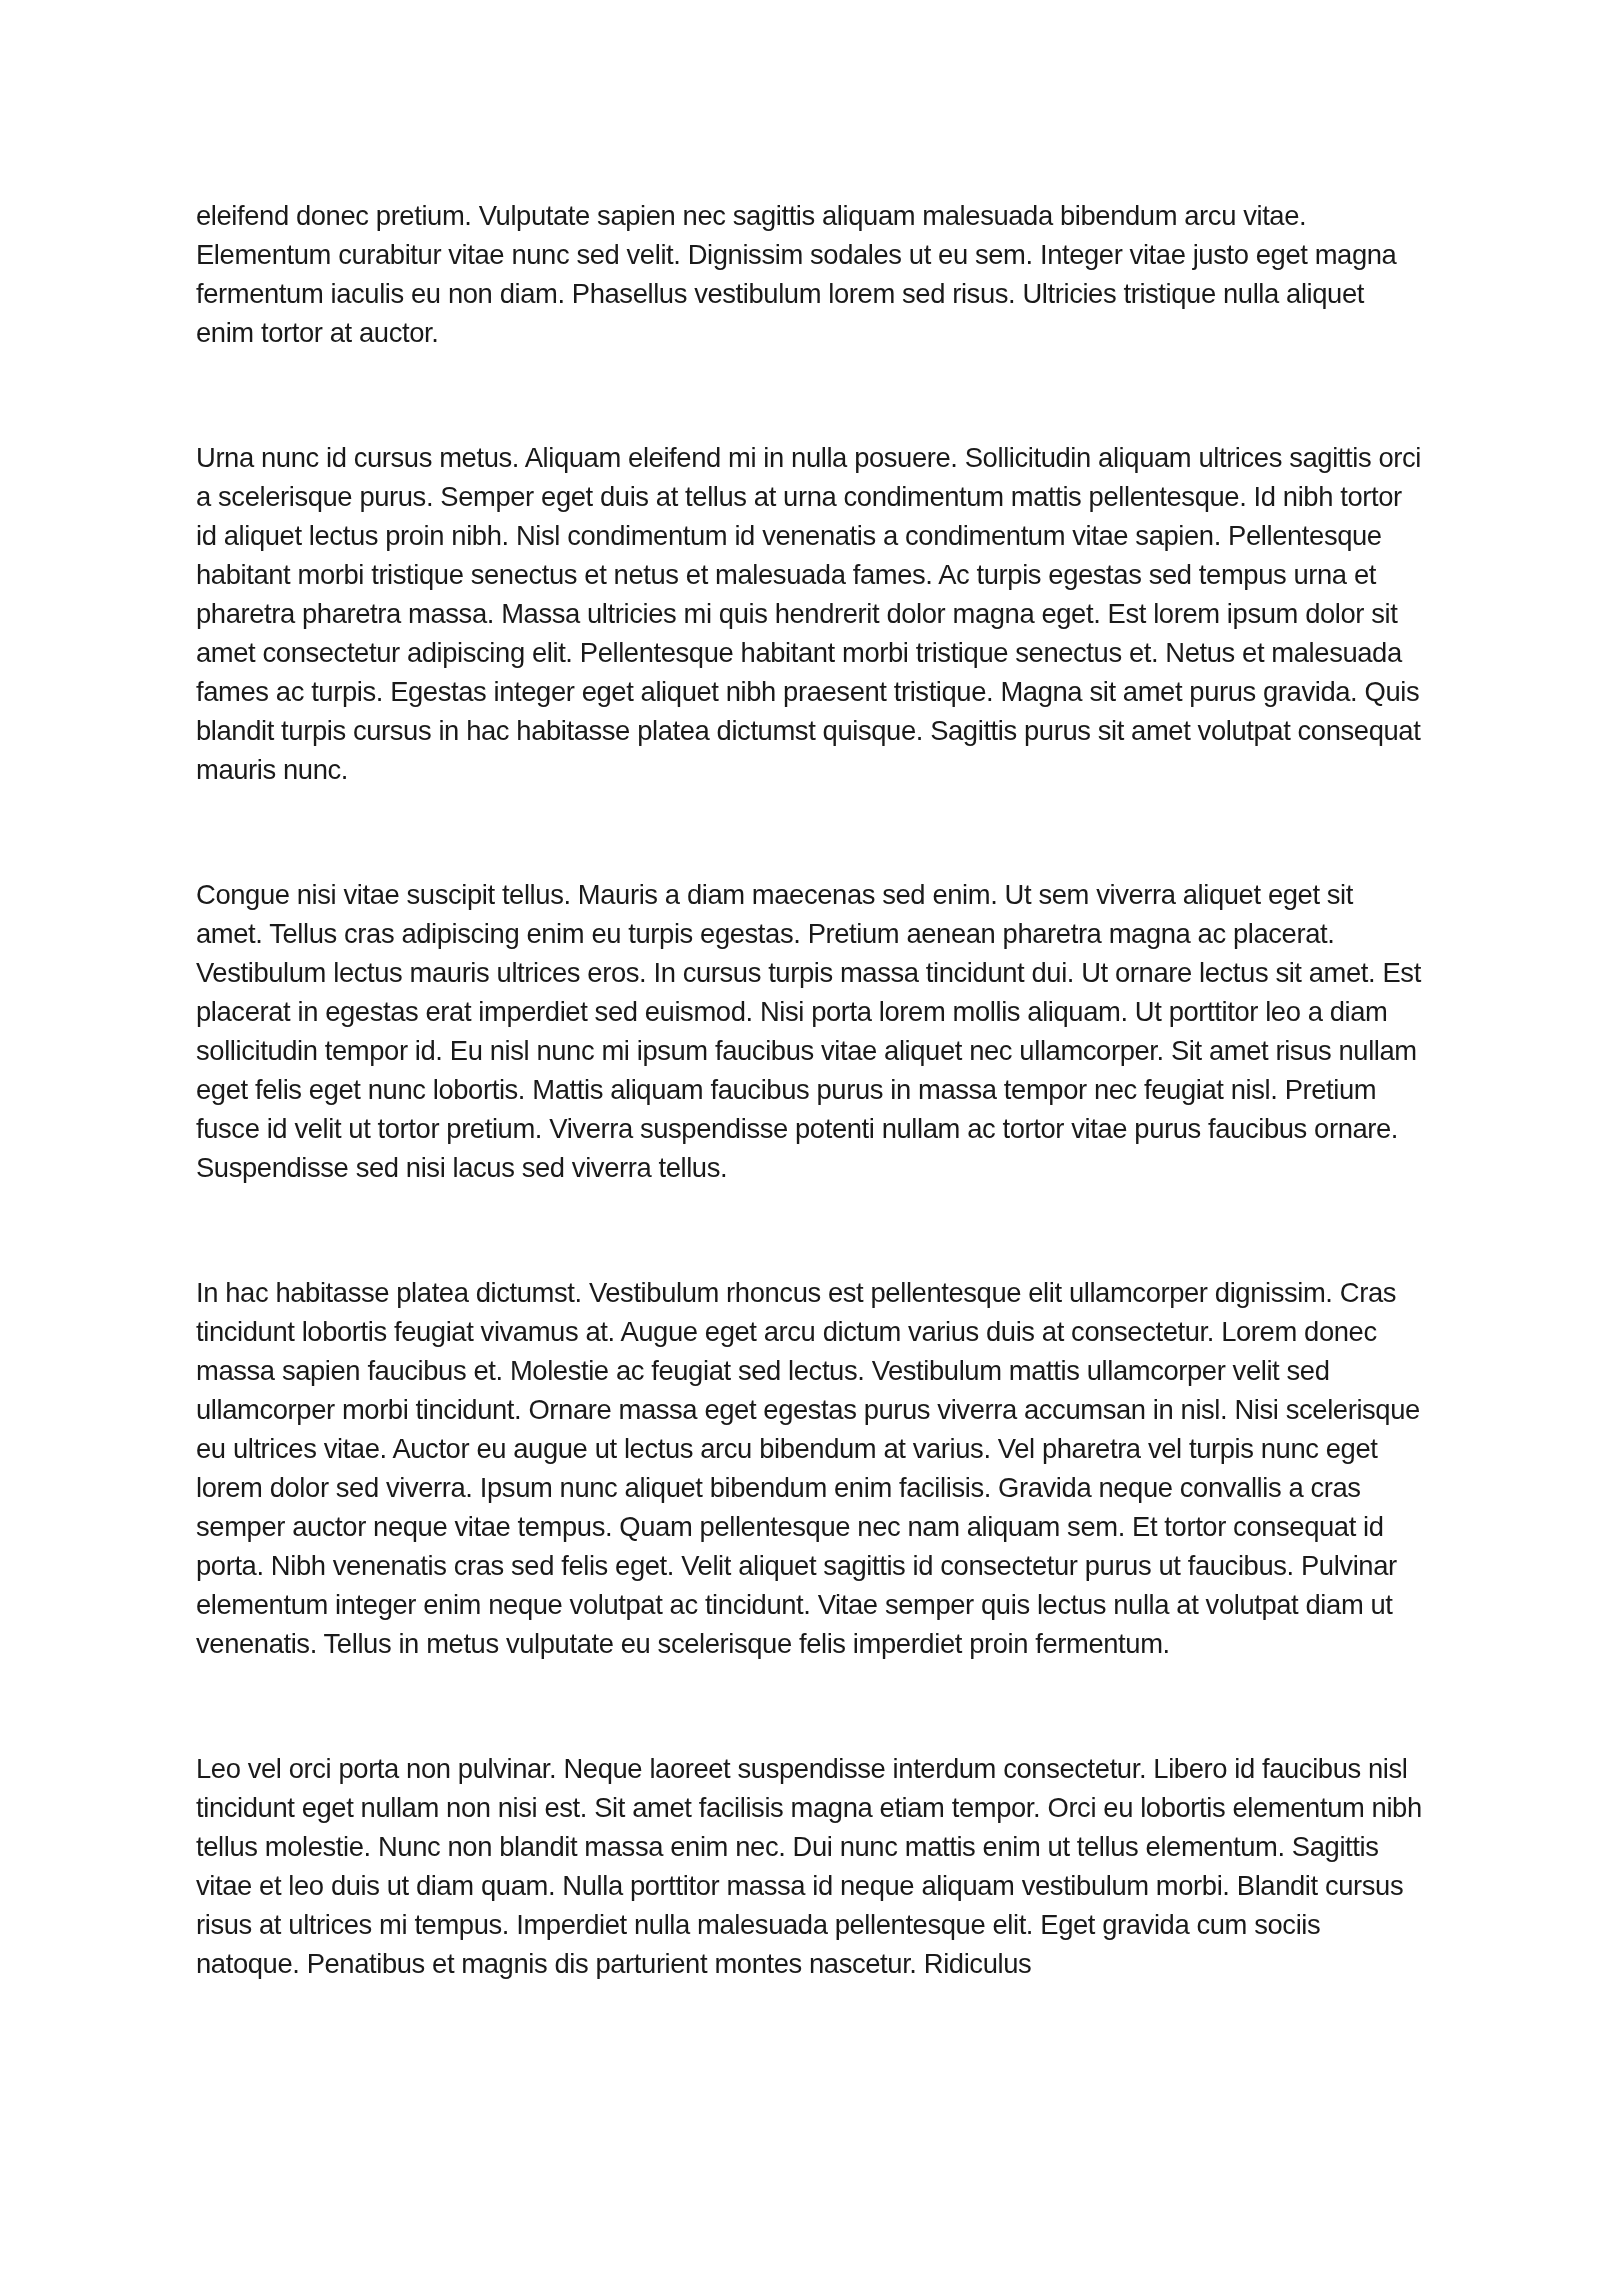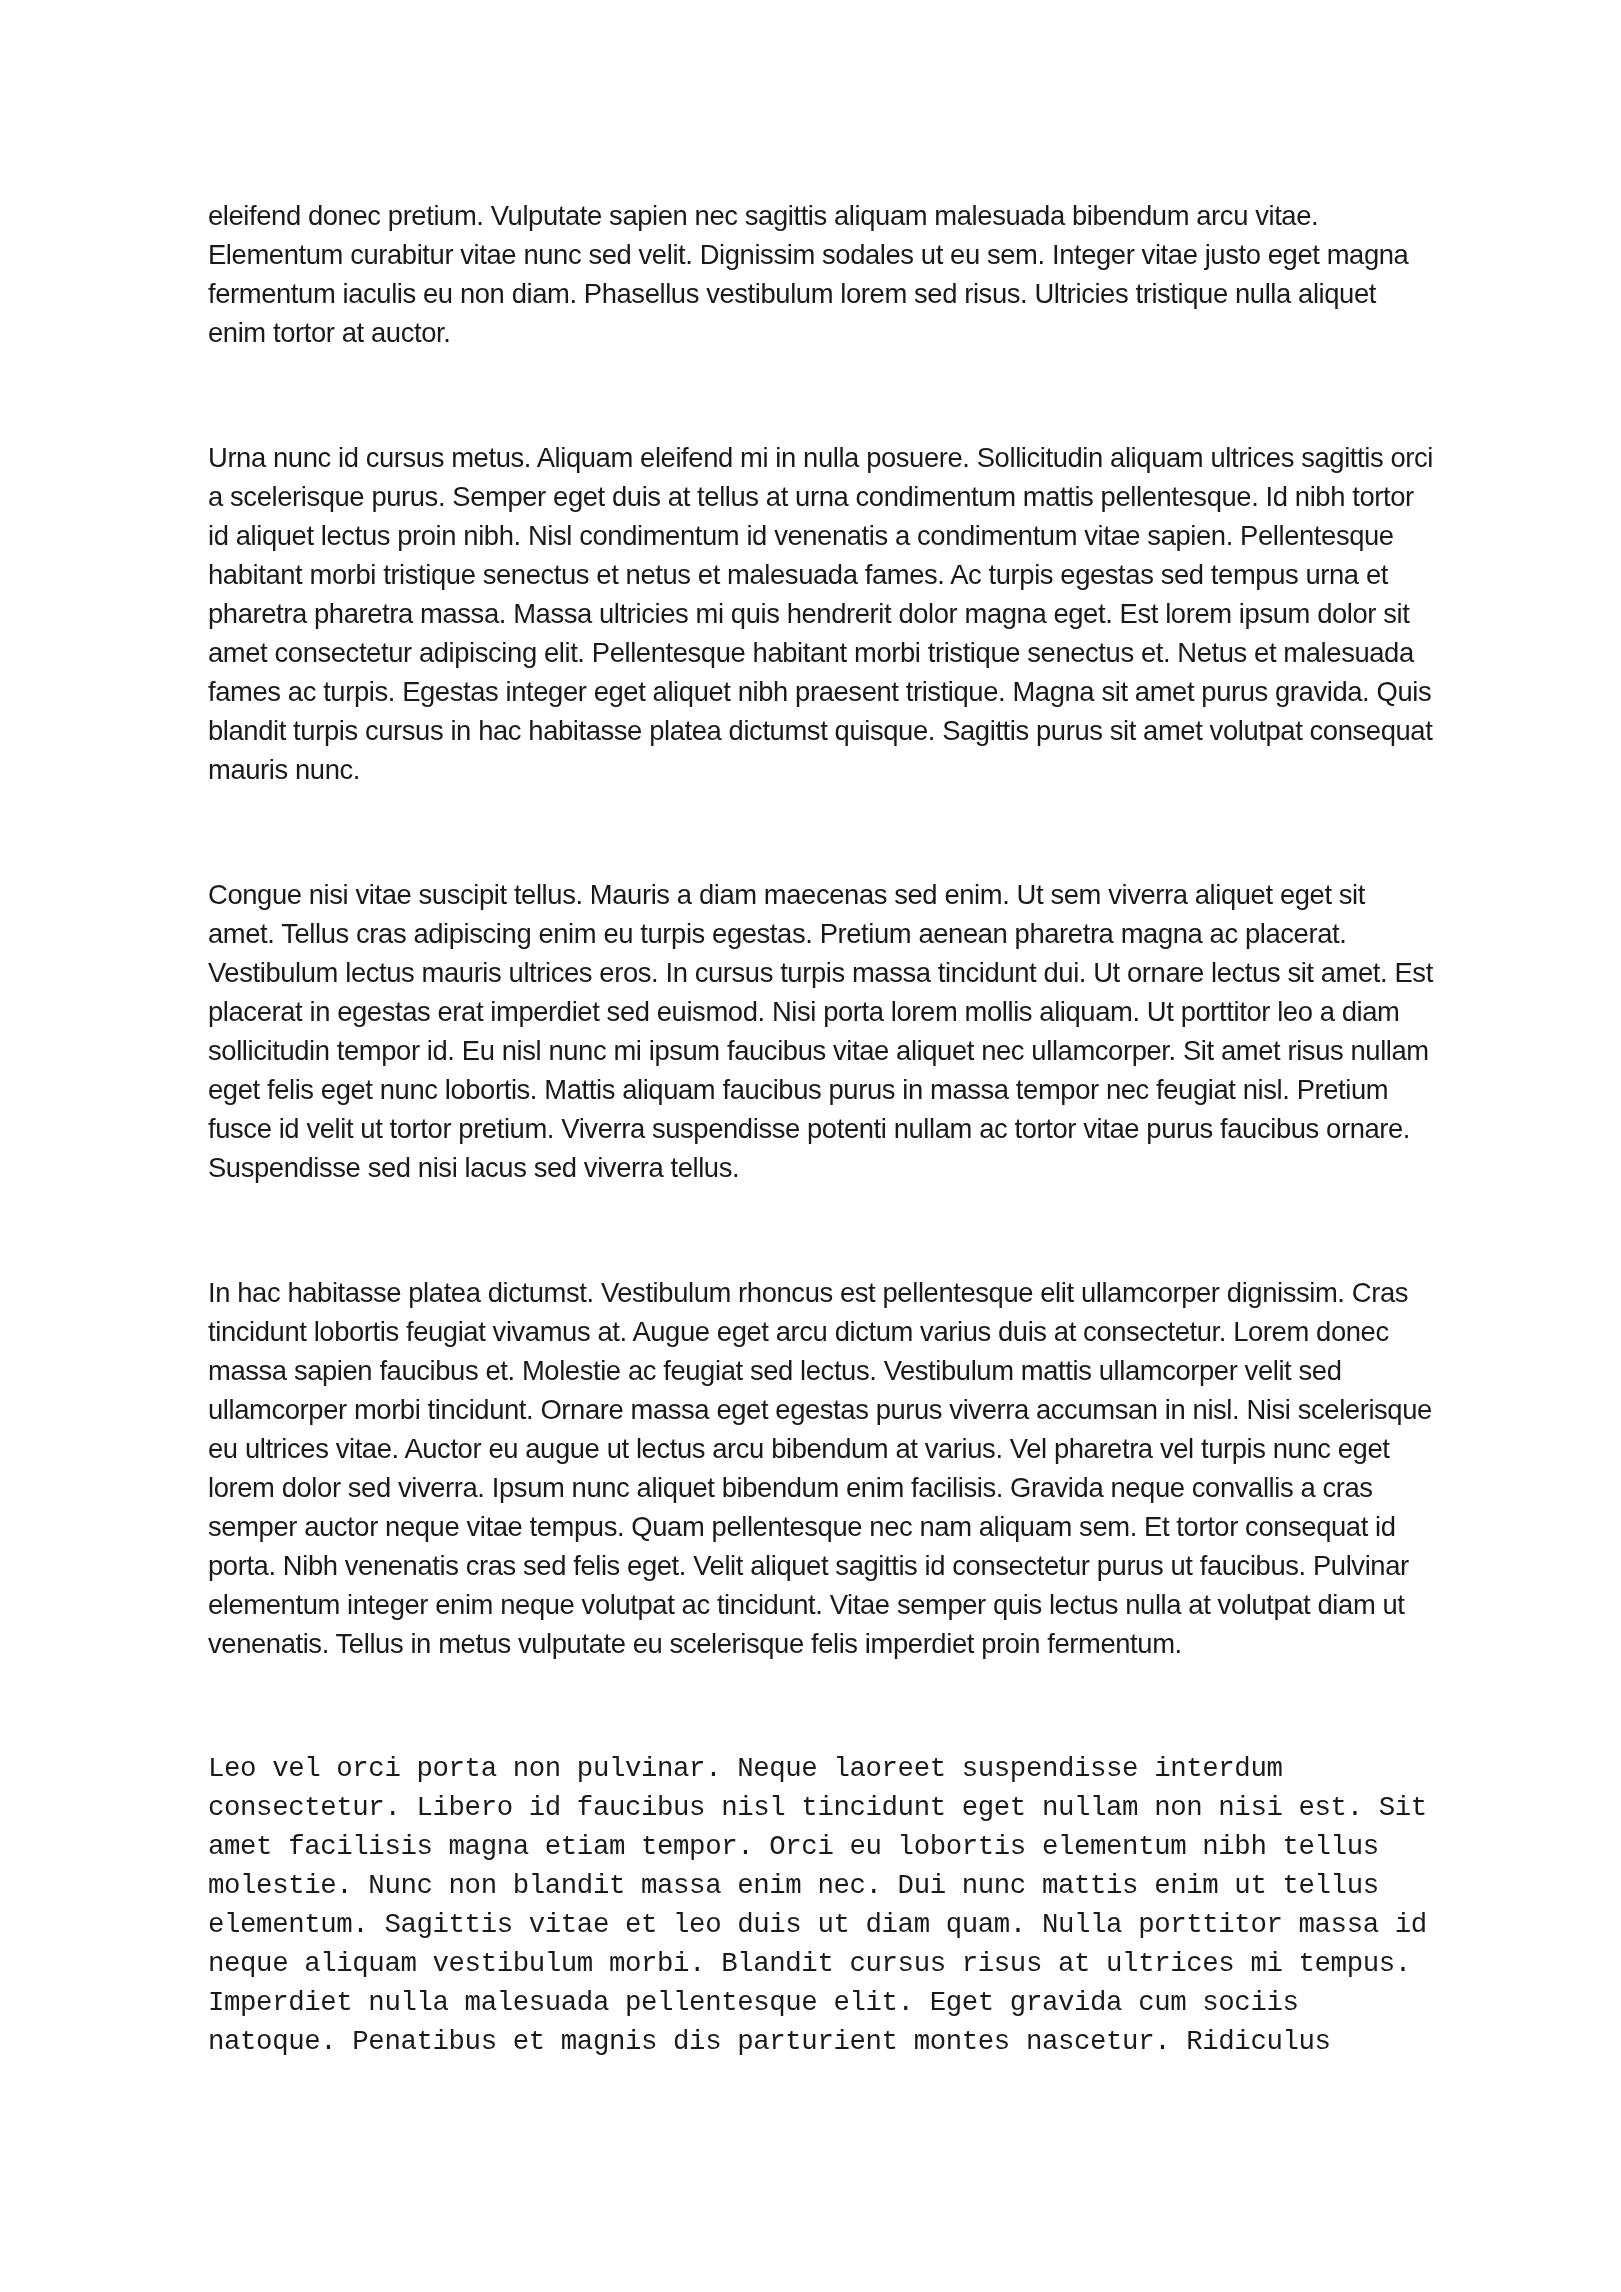--- a/index.html
+++ b/index.html
@@ -13,37 +13,36 @@
     overflow: hidden;
   }
   .page {
     position: relative;
     width: 1621px;
     height: 2293px;
     background: #ffffff;
   }
   .doc-body {
     position: absolute;
-    left: 208px;
+    left: 196px;
     top: 196px;
     width: 1229px;
   }
   .paragraph {
     font-family: "Liberation Sans", sans-serif;
     font-size: 27.4px;
     line-height: 39px;
     letter-spacing: -0.4px;
     color: #1a1a1a;
     text-align: left;
     margin: 0 0 86px 0;
     padding: 0;
   }
   .paragraph:last-child {
     margin-bottom: 3px;
-    font-family: Liberation Mono, monospace;
   }
 </style>
 </head>
 <body>
 
 <div class="page">
   <div class="doc-body">
     <p class="paragraph">eleifend donec pretium. Vulputate sapien nec sagittis aliquam malesuada bibendum arcu vitae. Elementum curabitur vitae nunc sed velit. Dignissim sodales ut eu sem. Integer vitae justo eget magna fermentum iaculis eu non diam. Phasellus vestibulum lorem sed risus. Ultricies tristique nulla aliquet enim tortor at auctor.</p>
     <p class="paragraph">Urna nunc id cursus metus. Aliquam eleifend mi in nulla posuere. Sollicitudin aliquam ultrices sagittis orci a scelerisque purus. Semper eget duis at tellus at urna condimentum mattis pellentesque. Id nibh tortor id aliquet lectus proin nibh. Nisl condimentum id venenatis a condimentum vitae sapien. Pellentesque habitant morbi tristique senectus et netus et malesuada fames. Ac turpis egestas sed tempus urna et pharetra pharetra massa. Massa ultricies mi quis hendrerit dolor magna eget. Est lorem ipsum dolor sit amet consectetur adipiscing elit. Pellentesque habitant morbi tristique senectus et. Netus et malesuada fames ac turpis. Egestas integer eget aliquet nibh praesent tristique. Magna sit amet purus gravida. Quis blandit turpis cursus in hac habitasse platea dictumst quisque. Sagittis purus sit amet volutpat consequat mauris nunc.</p>
     <p class="paragraph">Congue nisi vitae suscipit tellus. Mauris a diam maecenas sed enim. Ut sem viverra aliquet eget sit amet. Tellus cras adipiscing enim eu turpis egestas. Pretium aenean pharetra magna ac placerat. Vestibulum lectus mauris ultrices eros. In cursus turpis massa tincidunt dui. Ut ornare lectus sit amet. Est placerat in egestas erat imperdiet sed euismod. Nisi porta lorem mollis aliquam. Ut porttitor leo a diam sollicitudin tempor id. Eu nisl nunc mi ipsum faucibus vitae aliquet nec ullamcorper. Sit amet risus nullam eget felis eget nunc lobortis. Mattis aliquam faucibus purus in massa tempor nec feugiat nisl. Pretium fusce id velit ut tortor pretium. Viverra suspendisse potenti nullam ac tortor vitae purus faucibus ornare. Suspendisse sed nisi lacus sed viverra tellus.</p>

